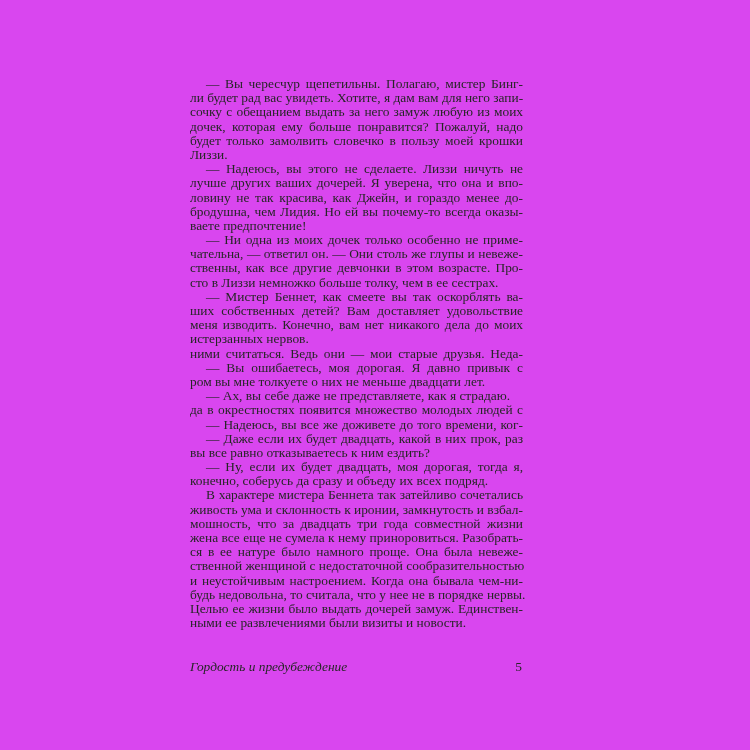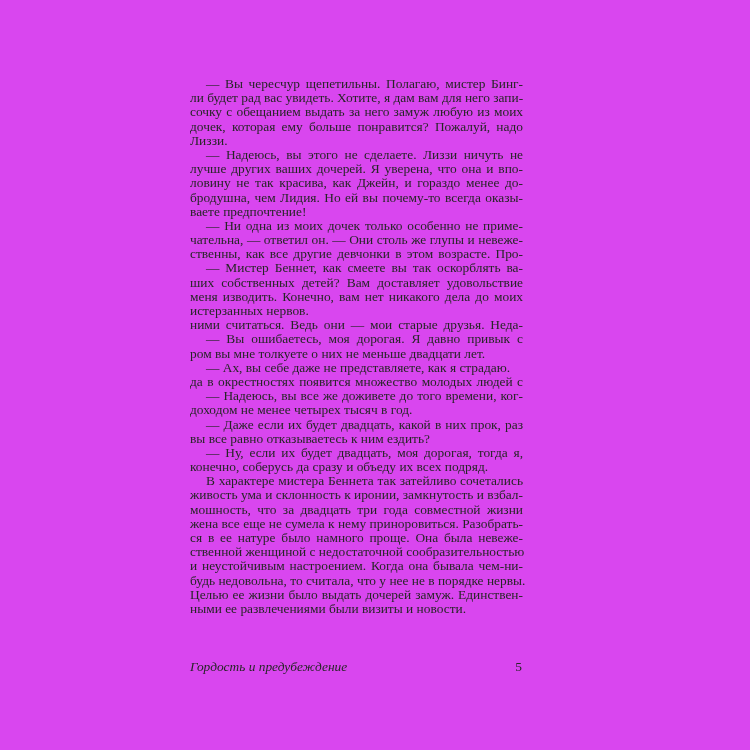--- a/index.html
+++ b/index.html
@@ -68,40 +68,41 @@
   </style>
 </head>
 <body>
 
 <div class="page">
   <div class="text-block" id="text-block">
       <span class="line indent">— Вы чересчур щепетильны. Полагаю, мистер Бинг-</span>
       <span class="line">ли будет рад вас увидеть. Хотите, я дам вам для него запи-</span>
       <span class="line">сочку с обещанием выдать за него замуж любую из моих</span>
       <span class="line">дочек, которая ему больше понравится? Пожалуй, надо</span>
+      <span class="line">будет только замолвить словечко в пользу моей крошки</span>
       <span class="line last">Лиззи.</span>
       <span class="line indent">— Надеюсь, вы этого не сделаете. Лиззи ничуть не</span>
       <span class="line">лучше других ваших дочерей. Я уверена, что она и впо-</span>
       <span class="line">ловину не так красива, как Джейн, и гораздо менее до-</span>
       <span class="line">бродушна, чем Лидия. Но ей вы почему-то всегда оказы-</span>
       <span class="line last">ваете предпочтение!</span>
       <span class="line indent">— Ни одна из моих дочек только особенно не приме-</span>
       <span class="line">чательна, — ответил он. — Они столь же глупы и невеже-</span>
       <span class="line">ственны, как все другие девчонки в этом возрасте. Про-</span>
+      <span class="line last">сто в Лиззи немножко больше толку, чем в ее сестрах.</span>
       <span class="line indent">— Мистер Беннет, как смеете вы так оскорблять ва-</span>
       <span class="line">ших собственных детей? Вам доставляет удовольствие</span>
       <span class="line">меня изводить. Конечно, вам нет никакого дела до моих</span>
       <span class="line last">истерзанных нервов.</span>
       <span class="line">ними считаться. Ведь они — мои старые друзья. Неда-</span>
       <span class="line indent">— Вы ошибаетесь, моя дорогая. Я давно привык с</span>
       <span class="line last">ром вы мне толкуете о них не меньше двадцати лет.</span>
       <span class="line indent last">— Ах, вы себе даже не представляете, как я страдаю.</span>
       <span class="line">да в окрестностях появится множество молодых людей с</span>
       <span class="line indent">— Надеюсь, вы все же доживете до того времени, ког-</span>
-      <span class="line last">доходом не менее четырех тысяч в год.</span>
       <span class="line indent">— Даже если их будет двадцать, какой в них прок, раз</span>
       <span class="line last">вы все равно отказываетесь к ним ездить?</span>
       <span class="line indent">— Ну, если их будет двадцать, моя дорогая, тогда я,</span>
       <span class="line last">конечно, соберусь да сразу и объеду их всех подряд.</span>
       <span class="line indent">В характере мистера Беннета так затейливо сочетались</span>
       <span class="line">живость ума и склонность к иронии, замкнутость и взбал-</span>
       <span class="line">мошность, что за двадцать три года совместной жизни</span>
       <span class="line">жена все еще не сумела к нему приноровиться. Разобрать-</span>
       <span class="line">ся в ее натуре было намного проще. Она была невеже-</span>
       <span class="line">ственной женщиной с недостаточной сообразительностью</span>

